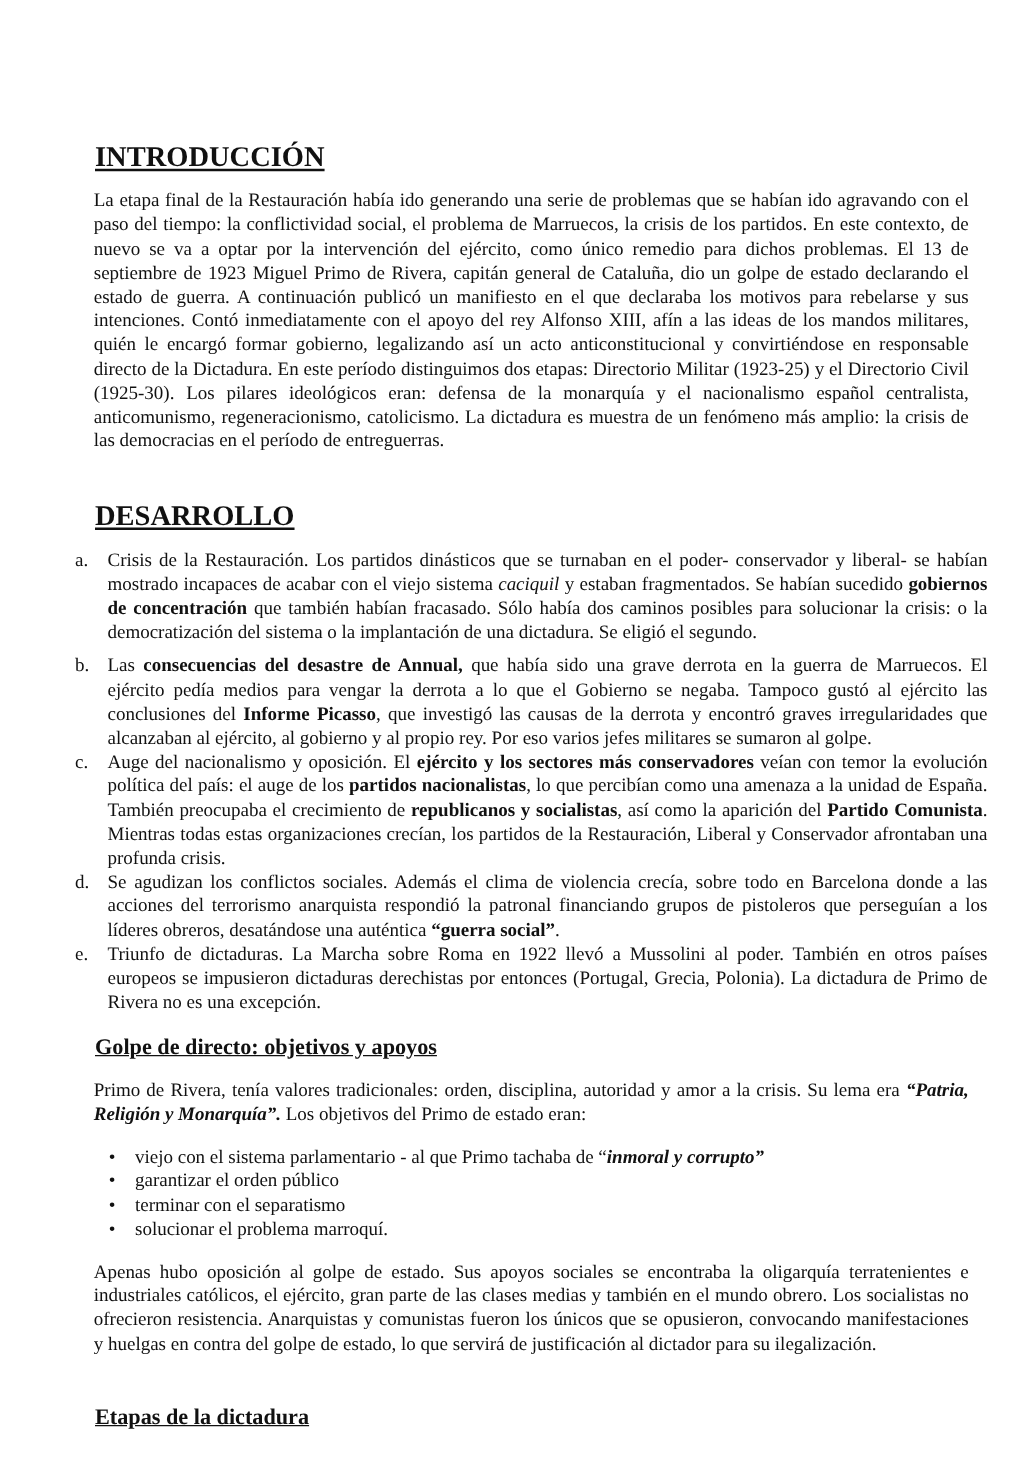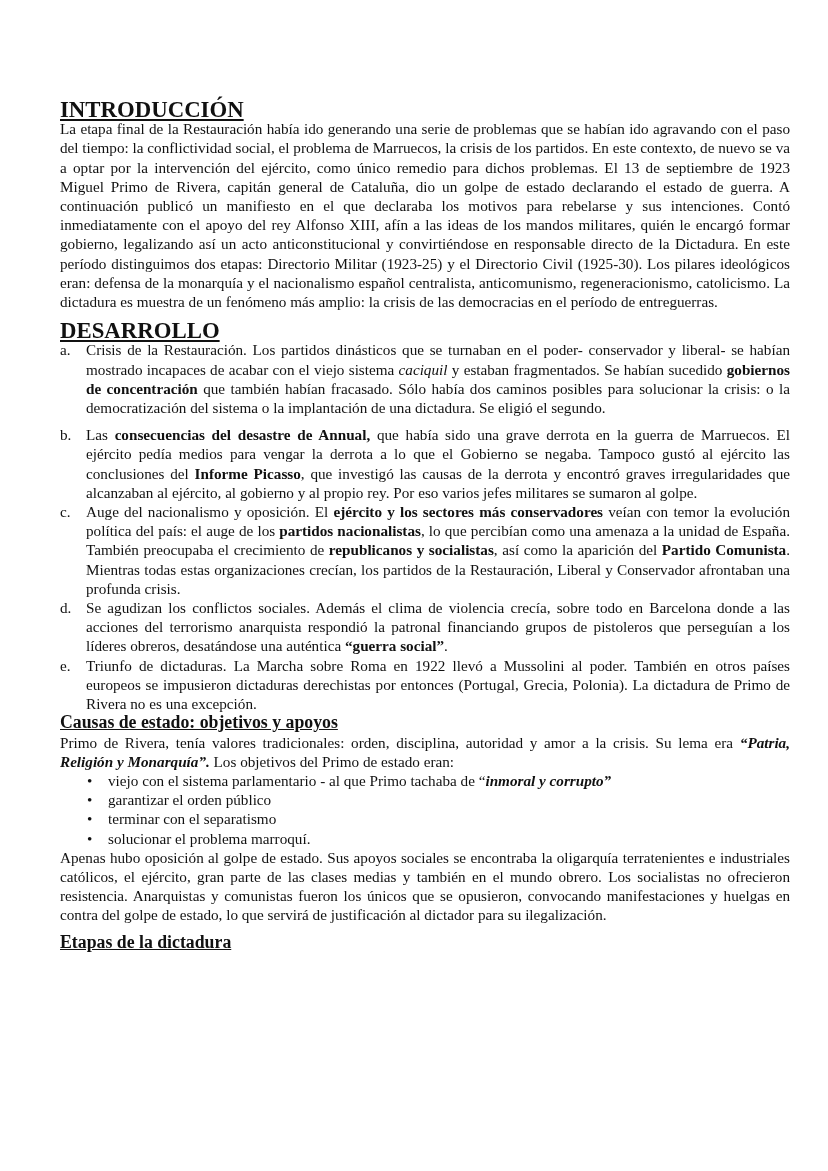--- a/index.html
+++ b/index.html
@@ -4,22 +4,22 @@
 <style>
   html, body { margin: 0; padding: 0; background: #ffffff; }
   body {
     width: 828px; height: 1171px; overflow: hidden;
     font-family: "Liberation Serif", "DejaVu Serif", serif;
     color: #111111;
     font-size: 15.2px;
     line-height: 19.2px;
   }
   .page { position: absolute; left: 60px; top: 100px; width: 730px; }
-  .h { font-weight: bold; text-decoration: underline; margin: 0; }
-  .p { margin: 0; text-align: justify; }
+  .h { font-weight: bold; text-decoration: underline; margin: 16px; }
+  .p { margin: 15px; text-align: justify; }
   .list { margin: 0; padding: 0; list-style: none; }
   .list li { position: relative; padding-left: 26px; text-align: justify; }
   .list li .mk { position: absolute; left: 0; top: 0; width: 20px; }
   .gap { height: 8px; }
   .gap-lg { height: 10px; }
   .bullets { margin: 0; padding: 0; list-style: none; }
   .bullets li { position: relative; padding-left: 48px; }
   .bullets li .dot { position: absolute; left: 27px; top: 0; }
   b { font-weight: bold; }
   i { }
@@ -38,21 +38,21 @@
 
   <ol class="list">
     <li><span class="mk">a.</span><span class="rich"><span>Crisis de la Restauración. Los partidos dinásticos que se turnaban en el poder- conservador y liberal- se habían mostrado incapaces de acabar con el viejo sistema </span><i>caciquil</i><span> y estaban fragmentados. Se habían sucedido </span><b>gobiernos de concentración</b><span>  que también habían fracasado. Sólo había dos caminos posibles para solucionar la crisis: o la democratización del sistema o la implantación de una dictadura. Se eligió el segundo.</span></span></li>
     <div class="gap"></div>
     <li><span class="mk">b.</span><span class="rich"><span>Las </span><b>consecuencias del desastre de Annual,</b><span> que había sido una grave derrota en la guerra de Marruecos. El ejército pedía medios para vengar la derrota a lo que el Gobierno se negaba. Tampoco gustó al ejército las conclusiones del </span><b>Informe Picasso</b><span>, que investigó las causas de la derrota y encontró graves irregularidades que alcanzaban al ejército, al gobierno y al propio rey. Por eso varios jefes militares se sumaron al golpe.</span></span></li>
     <li><span class="mk">c.</span><span class="rich"><span>Auge del nacionalismo y oposición. El </span><b>ejército y los sectores más conservadores</b><span> veían con temor la evolución política del país: el auge de los </span><b>partidos nacionalistas</b><span>, lo que percibían como una amenaza a la unidad de España. También preocupaba el crecimiento de </span><b>republicanos y socialistas</b><span>, así como la aparición del </span><b>Partido Comunista</b><span>. Mientras todas estas organizaciones crecían, los partidos de la Restauración, Liberal y Conservador afrontaban una profunda crisis.</span></span></li>
     <li><span class="mk">d.</span><span class="rich"><span>Se agudizan los conflictos sociales. Además el clima de violencia crecía, sobre todo en Barcelona donde a las acciones del terrorismo anarquista respondió la patronal financiando grupos de pistoleros que perseguían a los líderes obreros, desatándose una auténtica </span><b>“guerra social”</b><span>.</span></span></li>
     <li><span class="mk">e.</span><span class="rich"><span>Triunfo de dictaduras. La Marcha sobre Roma en 1922 llevó a Mussolini al poder. También en otros países europeos se impusieron dictaduras derechistas por entonces (Portugal, Grecia, Polonia). La dictadura de Primo de Rivera no es una excepción.</span></span></li>
   </ol>
 
-  <h3 class="h">Causas de estado: objetivos y apoyos</h3>
+  <h3 class="h">Golpe de directo: objetivos y apoyos</h3>
   <p class="p"><span class="rich"><span>Primo de Rivera, tenía valores tradicionales: orden, disciplina, autoridad y amor a la crisis. Su lema era </span><b style="font-style: italic;">“Patria, Religión y Monarquía”.</b><span>  Los objetivos del Primo de estado eran:</span></span></p>
 
   <ul class="bullets">
     <li><span class="dot">•</span><span class="rich"><span>viejo con el sistema parlamentario - al que Primo tachaba de “</span><b style="font-style: italic; text-align: right;">inmoral y corrupto”</b></span></li>
     <li><span class="dot">•</span><span class="rich"><span>garantizar el orden público</span></span></li>
     <li><span class="dot">•</span><span class="rich"><span>terminar con el separatismo</span></span></li>
     <li><span class="dot">•</span><span class="rich"><span>solucionar el problema marroquí.</span></span></li>
   </ul>
 
   <p class="p">Apenas hubo oposición al golpe de estado. Sus apoyos sociales se encontraba la oligarquía  terratenientes e industriales católicos, el ejército, gran parte de las clases medias y también en el mundo obrero. Los socialistas no ofrecieron resistencia. Anarquistas y comunistas fueron los únicos que se opusieron, convocando manifestaciones y huelgas en contra del golpe de estado, lo que servirá de justificación al dictador para su ilegalización.</p>

